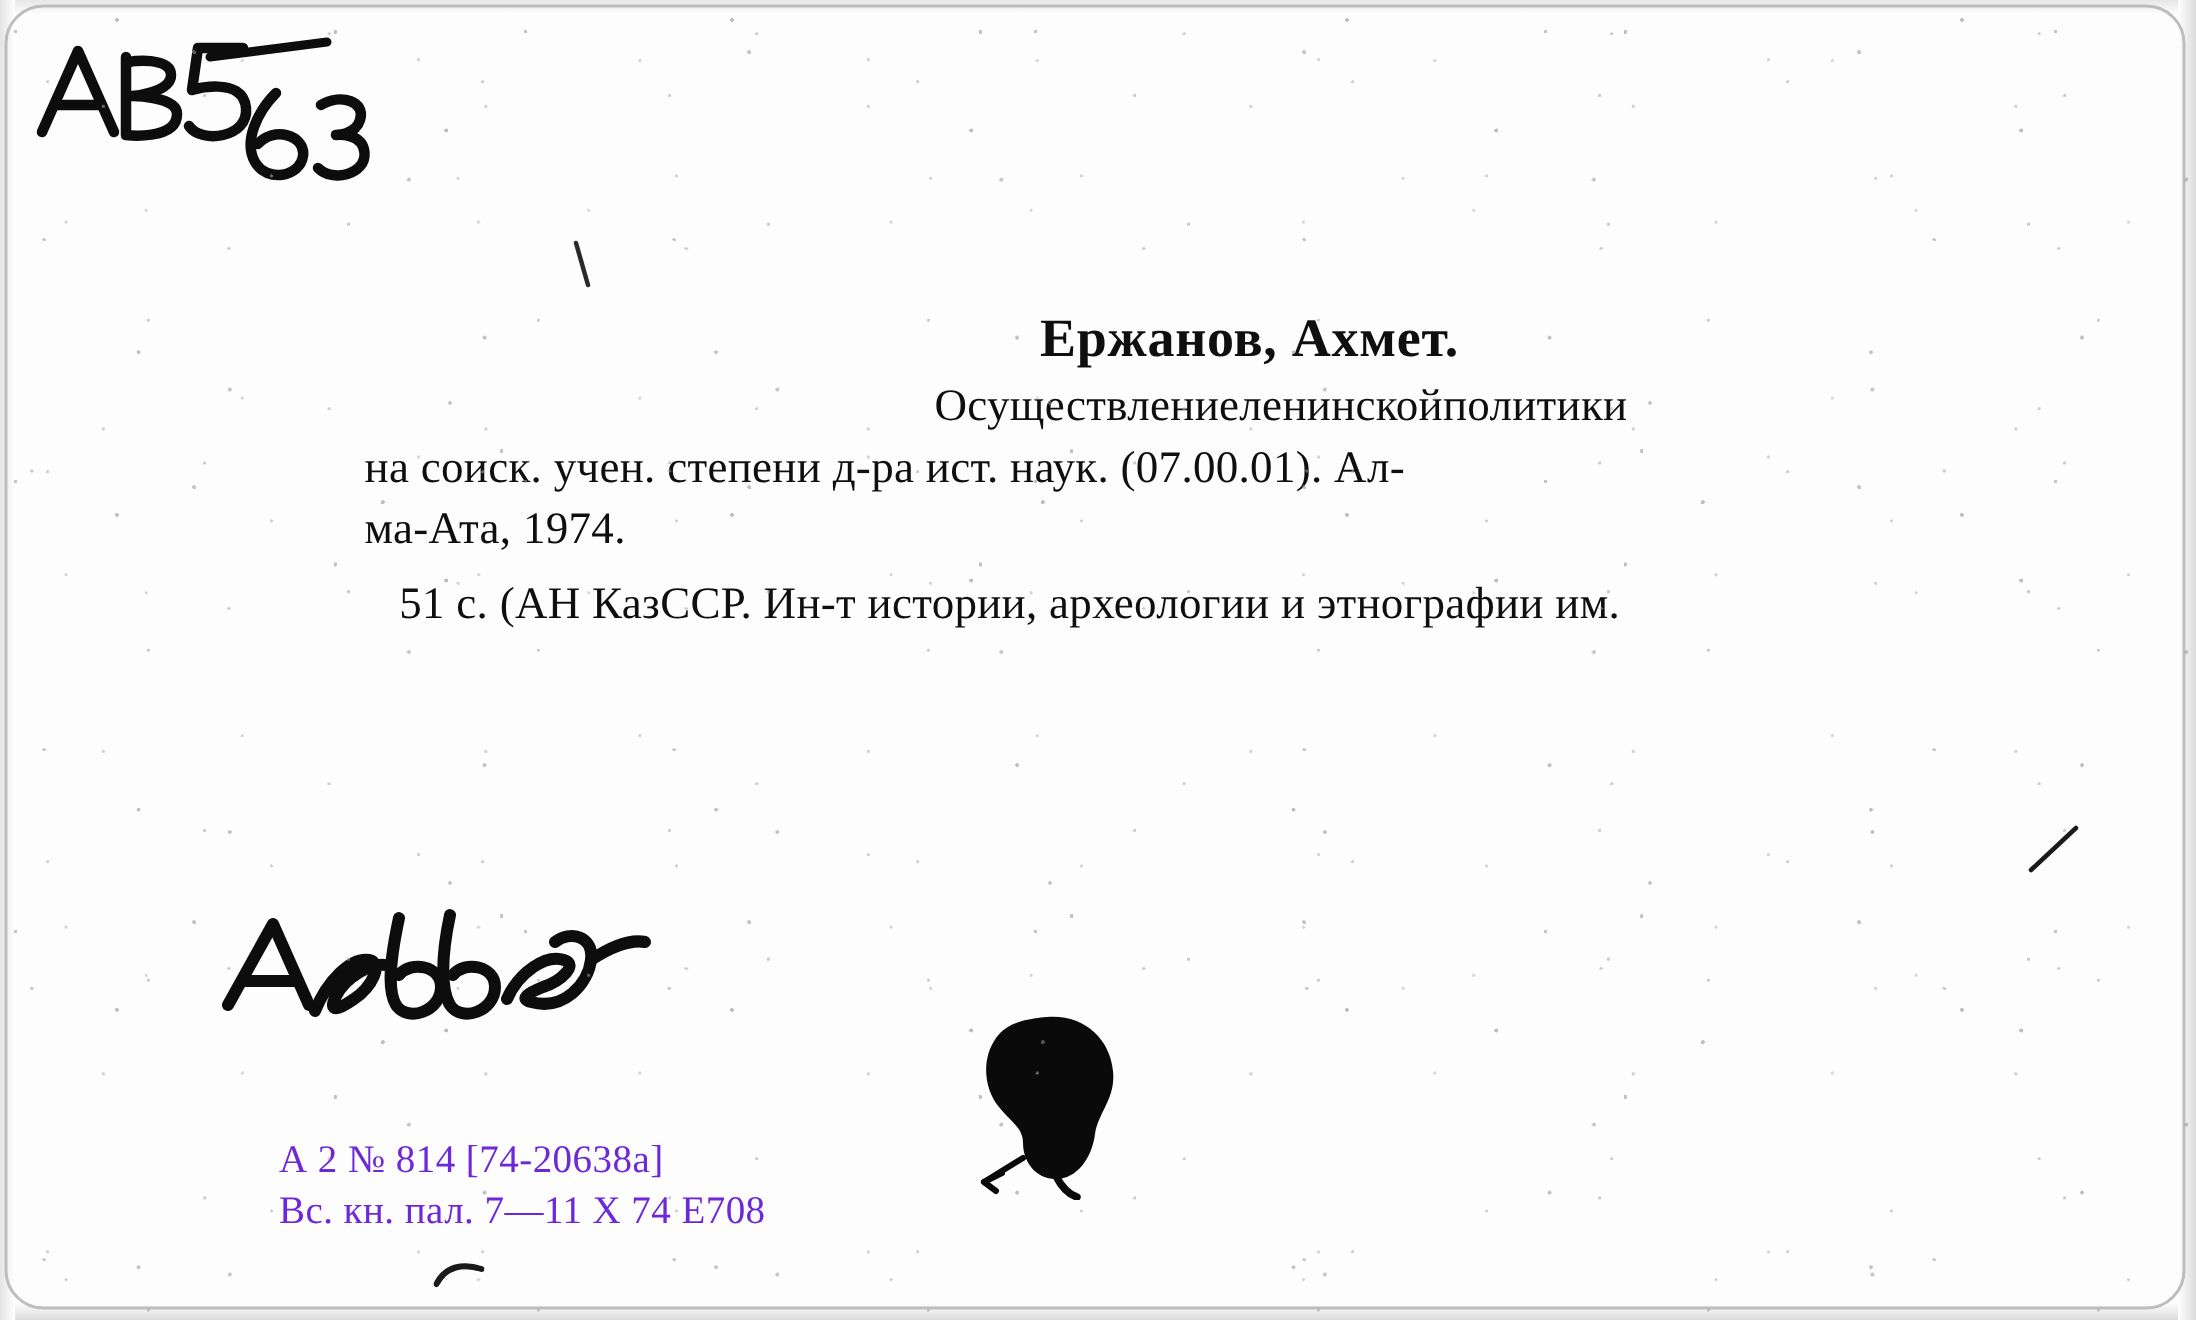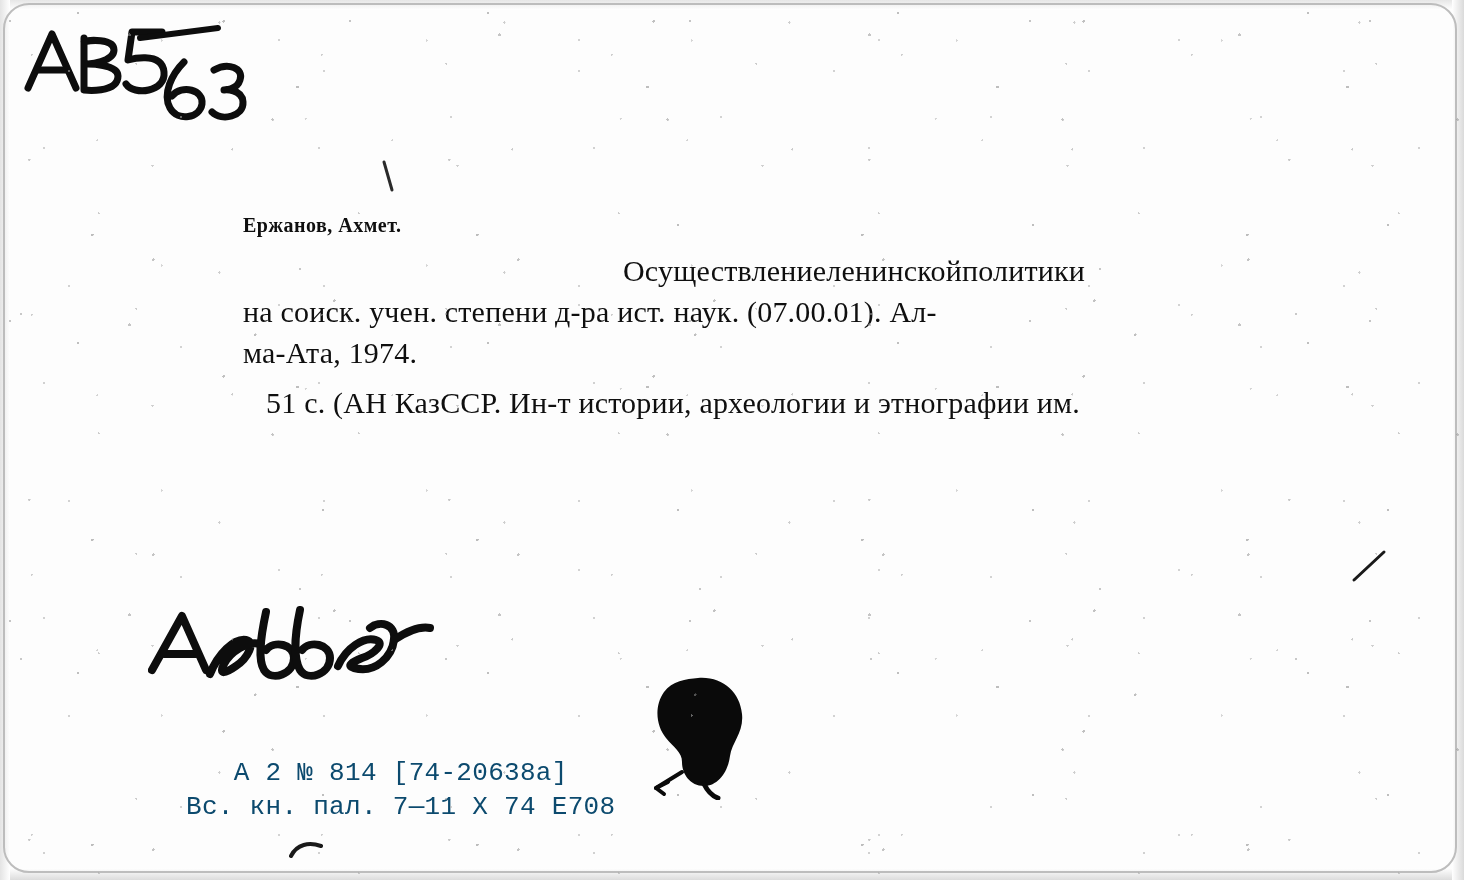--- a/index.html
+++ b/index.html
@@ -111,23 +111,24 @@
     left: 243px;
     top: 205px;
     width: 1180px;
     color: #0f0f0f;
     font-size: 30px;
     line-height: 41px;
     font-family: "Liberation Serif", serif;
   }
   .author {
     font-weight: bold;
-    font-size: 20px;
+    font-size: 36px;
     letter-spacing: .5px;
     margin-bottom: 4px;
+    text-align: center;
   }
   .body-block {
     margin: 0;
   }
   .line {
     white-space: nowrap;
     letter-spacing: .2px;
   }
   .line.justify {
     display: flex;
@@ -161,24 +162,23 @@
   }
   .blot svg { display: block; }
 
   
   .imprint {
     position: absolute;
     left: 186px;
     top: 756px;
     font-size: 26px;
     line-height: 34px;
-    color: #0c4a6e;
-    font-family: Liberation Mono, monospace;
+    color: #6d28d9;
+    font-family: Liberation Serif, serif;
     letter-spacing: .3px;
-    text-align: center;
   }
 
   
   .stray1 {
     position: absolute;
     left: 289px; top: 840px;
     width: 34px; height: 20px;
   }
   .stray2 {
     position: absolute;

